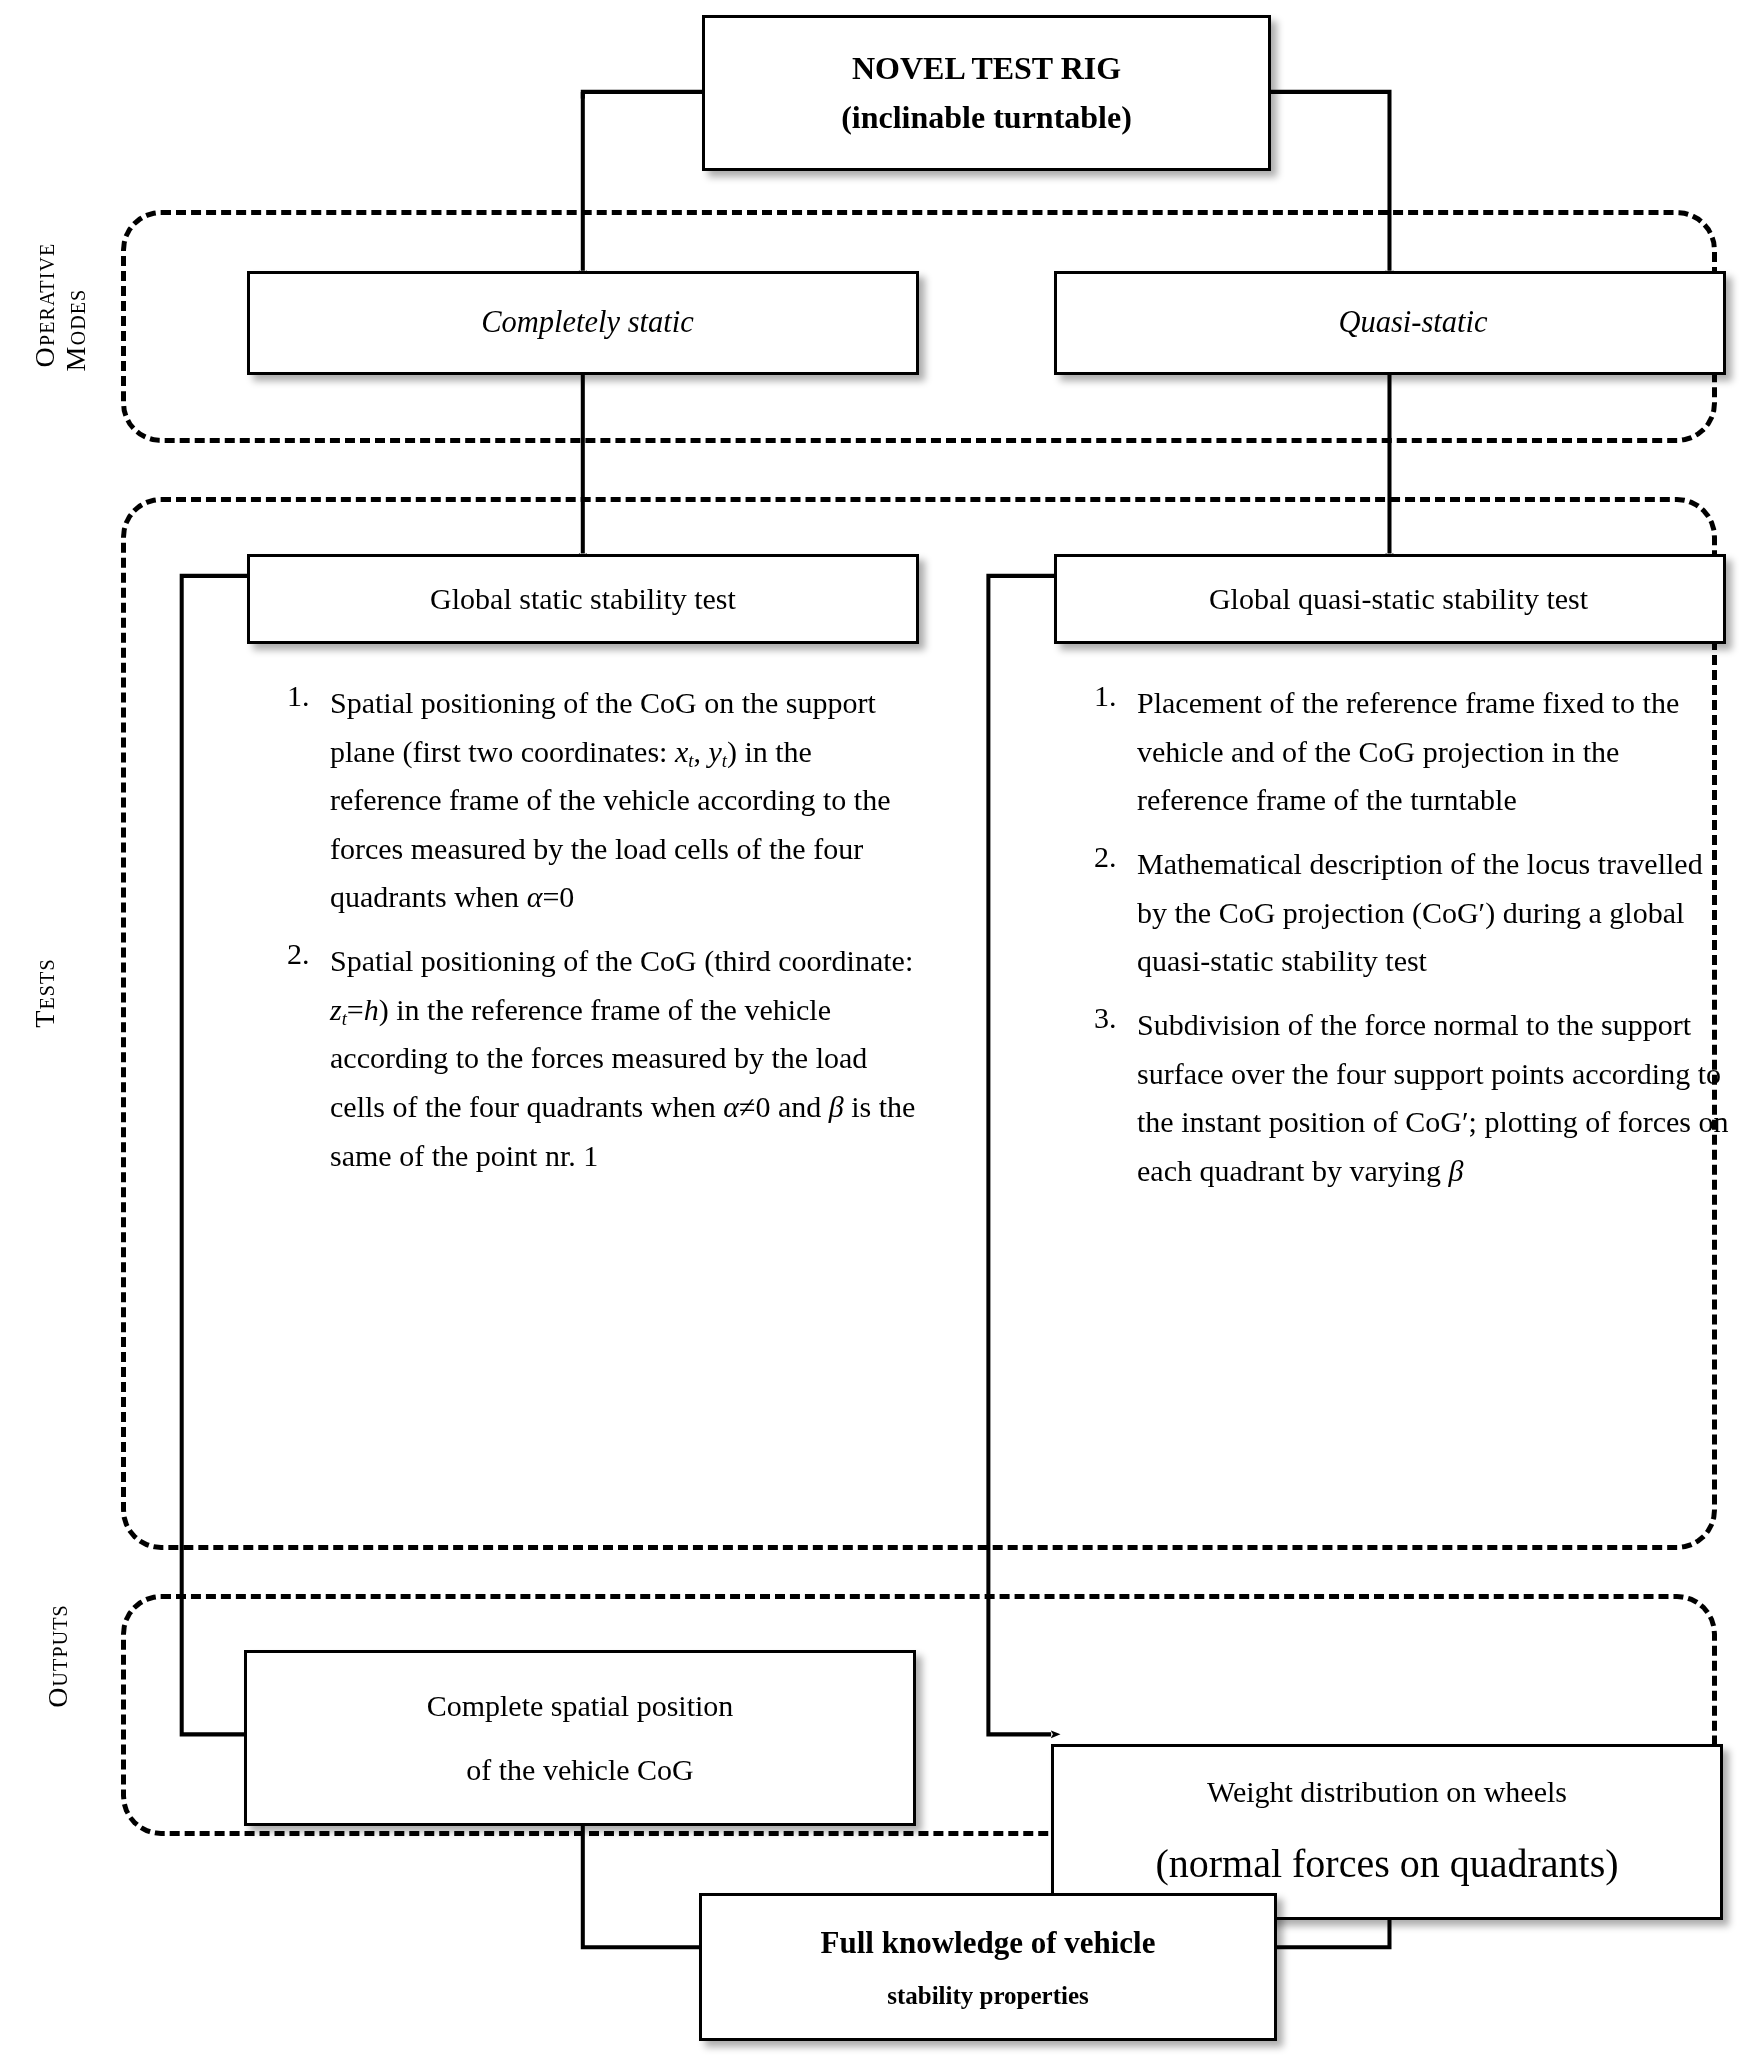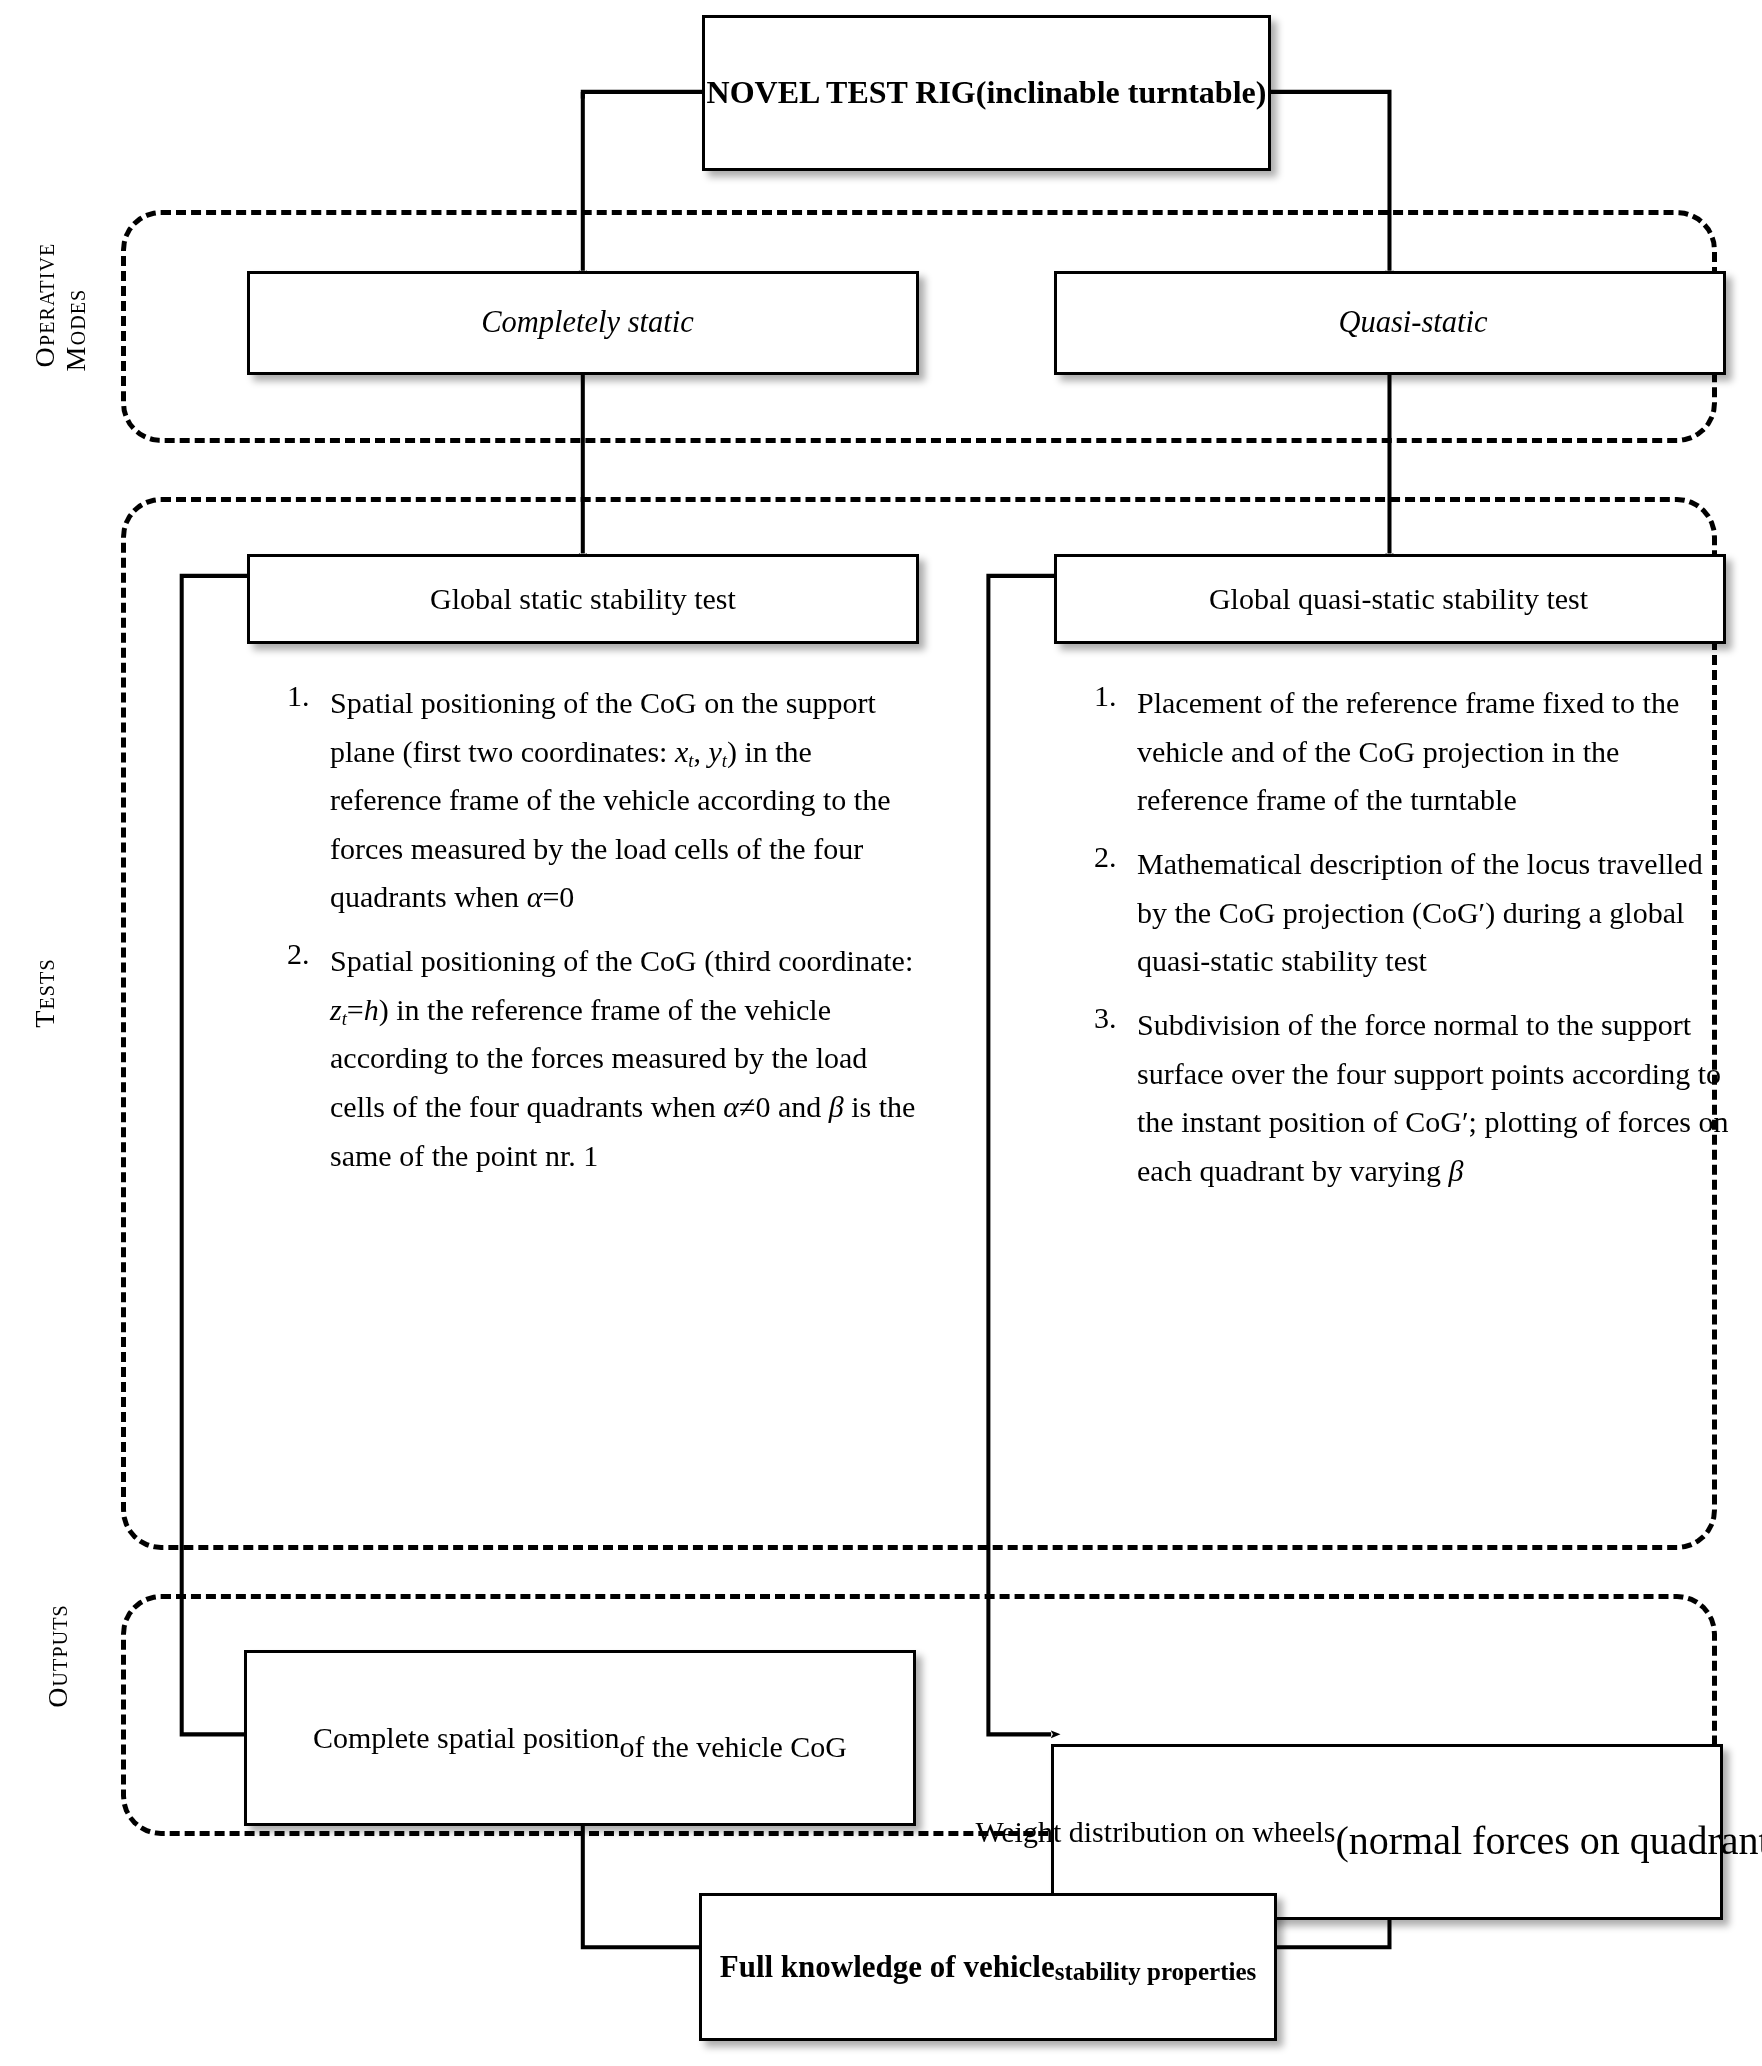--- a/index.html
+++ b/index.html
@@ -4,21 +4,21 @@
 <style>
   html,body{margin:0;padding:0;background:#fff;}
   body{width:1763px;height:2066px;position:relative;
        font-family:"Liberation Serif","DejaVu Serif",serif;color:#000;}
   #stage{position:absolute;left:0;top:0;width:1763px;height:2066px;overflow:hidden;}
   svg.layer{position:absolute;left:0;top:0;width:1763px;height:2066px;}
 
   
   .box{position:absolute;background:#fff;border:3.1px solid #000;
        box-shadow:6.3px 6.3px 7.2px rgba(0,0,0,.32);
-       display:flex;flex-direction:row;align-items:center;justify-content:center;
+       display:flex;flex-direction:column;align-items:center;justify-content:center;
        text-align:center;box-sizing:border-box;z-index:4;}
   .box .ln{line-height:1.55;white-space:nowrap;}
   .bold{font-weight:bold;}
   .ital{font-style:italic;}
 
   
   .group{position:absolute;border:5px dashed #000;border-radius:40px;
          box-sizing:border-box;z-index:1;background:transparent;}
 
   

